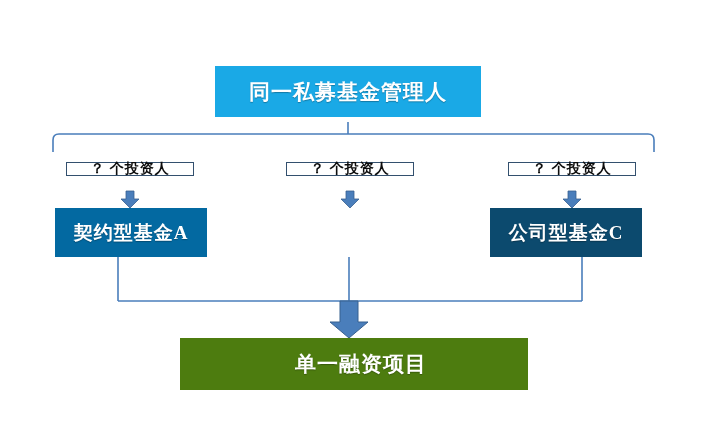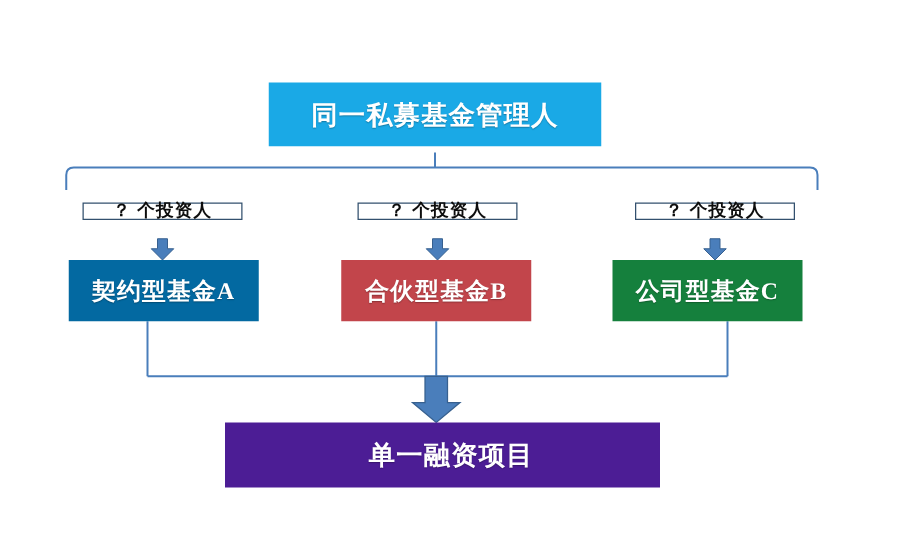--- a/index.html
+++ b/index.html
@@ -63,29 +63,29 @@
 
   
   .fund-box {
     top: 208px;
     width: 152px;
     height: 49px;
     font-size: 19px;
   }
   #fund-box-a { left: 55px;  background: #0369a1; }
   #fund-box-b { left: 273px; background: #c2454b; }
-  #fund-box-c { left: 490px; background: #15803d; }
+  #fund-box-c { left: 490px; background: #0c4a6e; }
 
   
   #project-box {
     left: 180px;
     top: 338px;
     width: 348px;
     height: 52px;
-    background: #4c1d95;
+    background: #4d7c0f;
     font-size: 21px;
     padding-left: 14px;
   }
 
   
   #connectors {
     position: absolute;
     left: 0;
     top: 0;
     width: 720px;
@@ -134,18 +134,17 @@
     </g>
   </svg>
 
   <div class="box" id="manager-box">同一私募基金管理人</div>
 
   <div class="investor-box" id="investor-box-a">？ 个投资人</div>
   <div class="investor-box" id="investor-box-b">？ 个投资人</div>
   <div class="investor-box" id="investor-box-c">？ 个投资人</div>
 
   <div class="box fund-box" id="fund-box-a">契约型基金A</div>
-  <div class="box fund-box" id="fund-box-b">合伙型基金B</div>
   <div class="box fund-box" id="fund-box-c">公司型基金C</div>
 
   <div class="box" id="project-box">单一融资项目</div>
 
 </div>
 
 </body></html>

